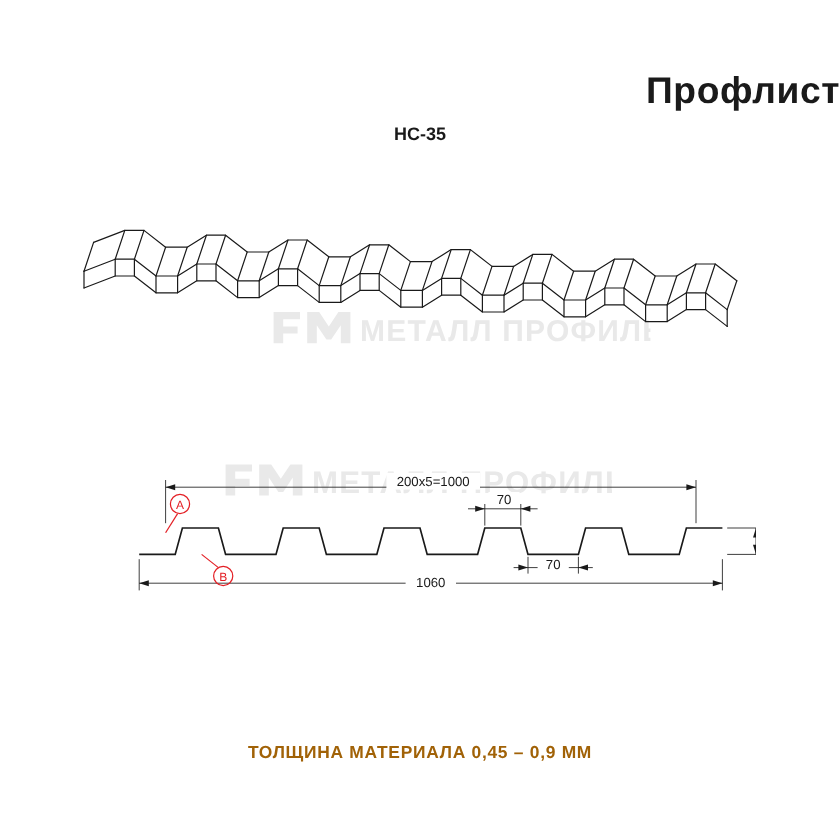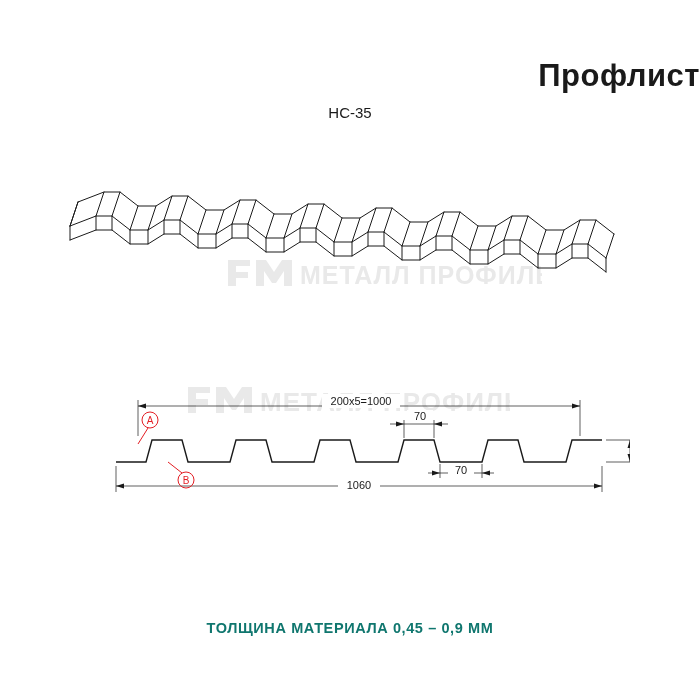--- a/index.html
+++ b/index.html
@@ -31,33 +31,33 @@
     letter-spacing: 0.5px;
     color: #1a1a1a;
   }
   .subtitle {
     position: absolute;
     top: 104px;
     left: 0;
     width: 700px;
     text-align: center;
     font-size: 15px;
-    font-weight: normal;
+    font-weight: bold;
     color: #1a1a1a;
   }
   .footer-note {
     position: absolute;
     top: 620px;
     left: 0;
     width: 700px;
     text-align: center;
     font-size: 14.5px;
     font-weight: bold;
     letter-spacing: 0.6px;
-    color: #0f766e;
+    color: #a16207;
   }
   .iso-wrap {
     position: absolute;
     top: 170px;
     left: 60px;
     width: 580px;
     height: 140px;
   }
   .section-wrap {
     position: absolute;

